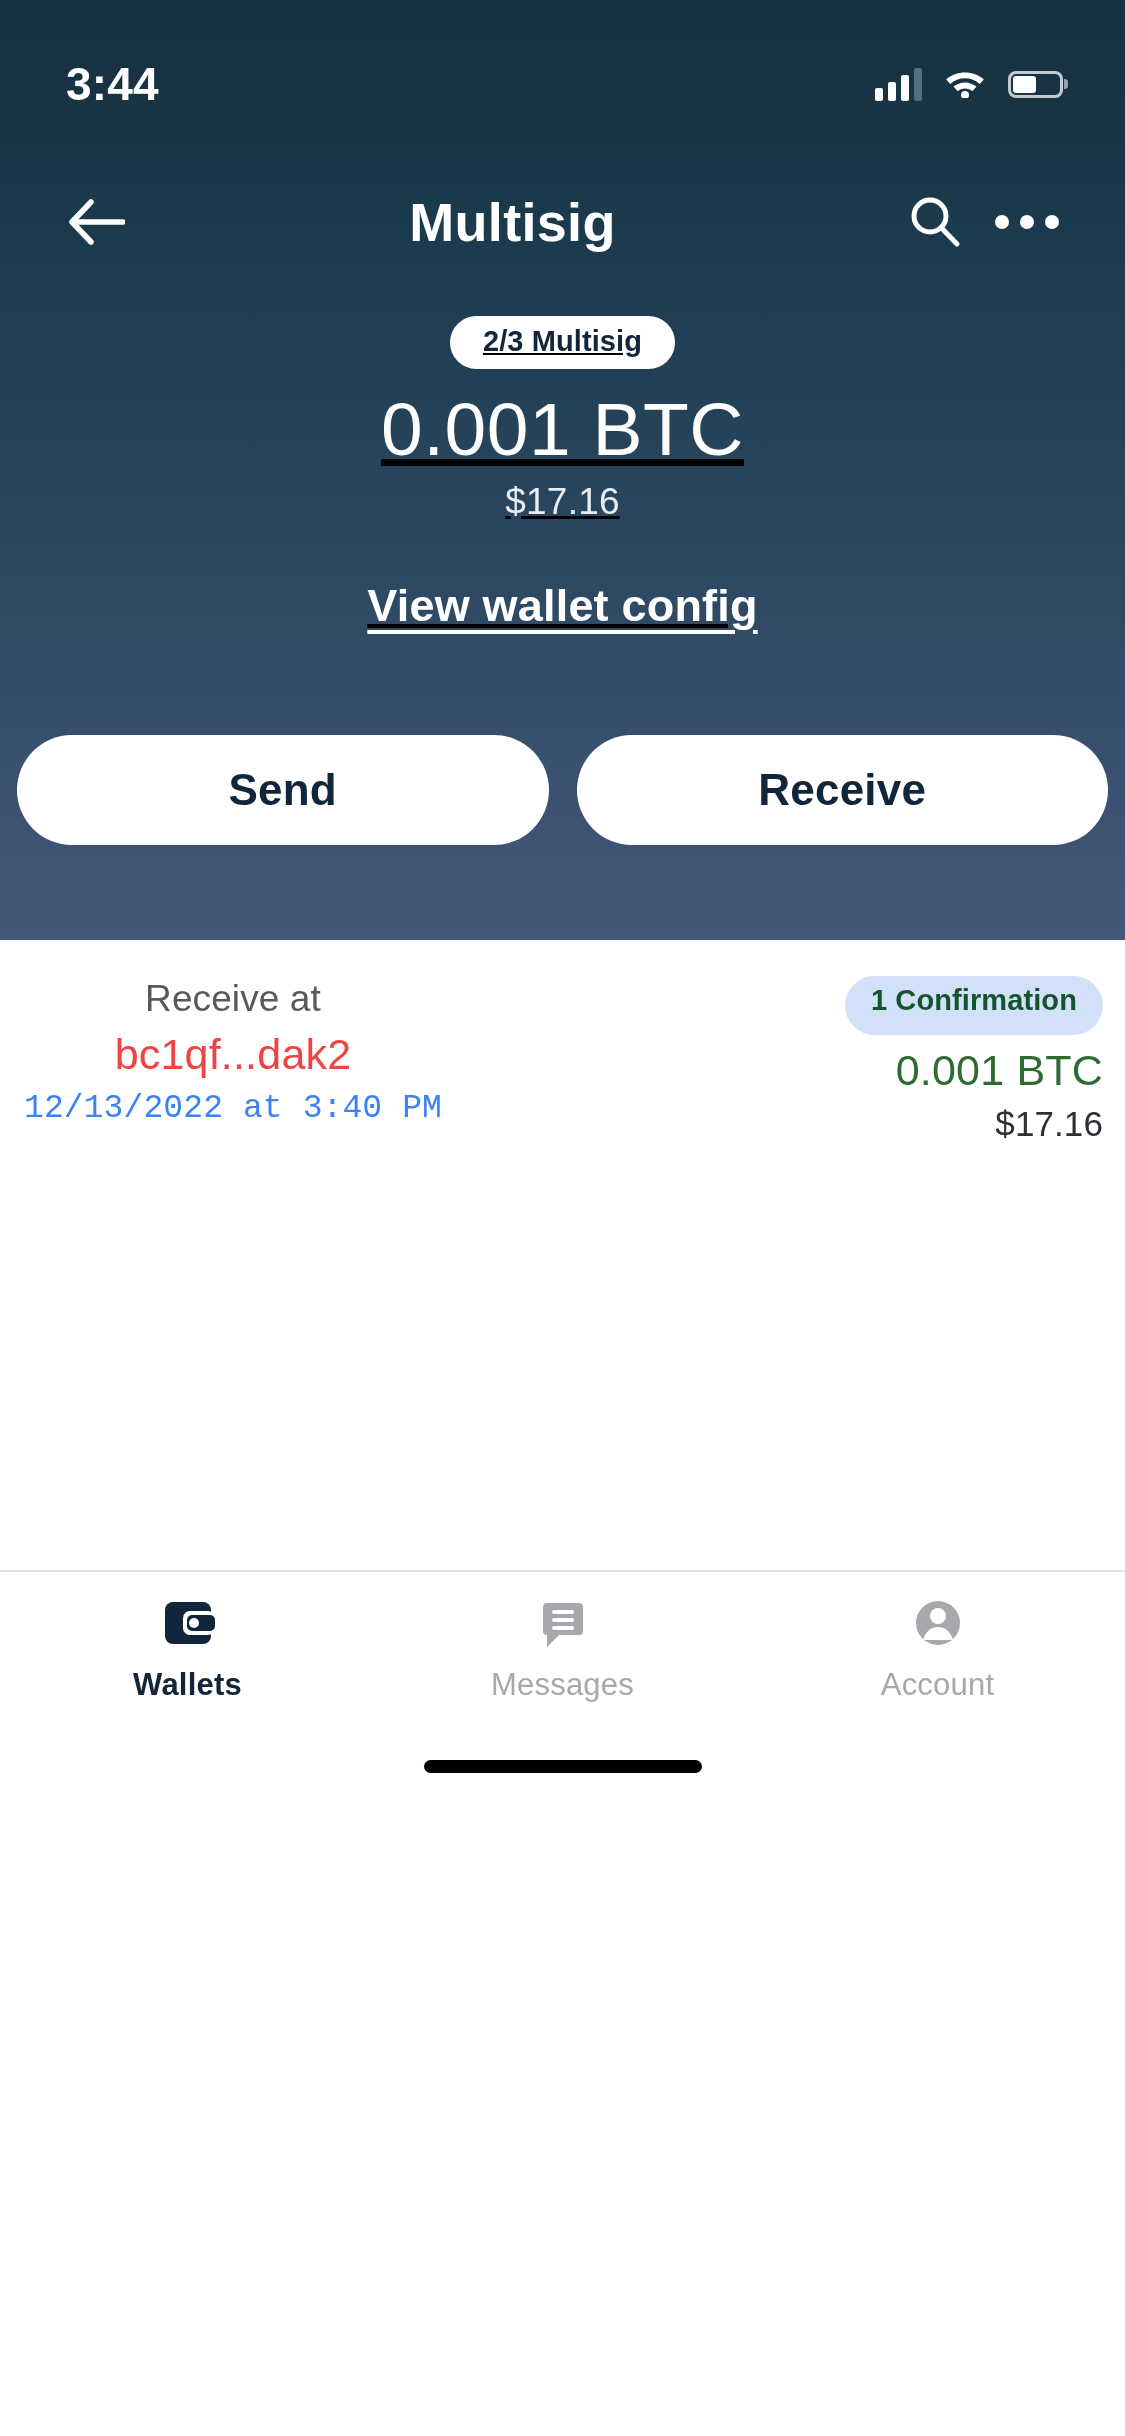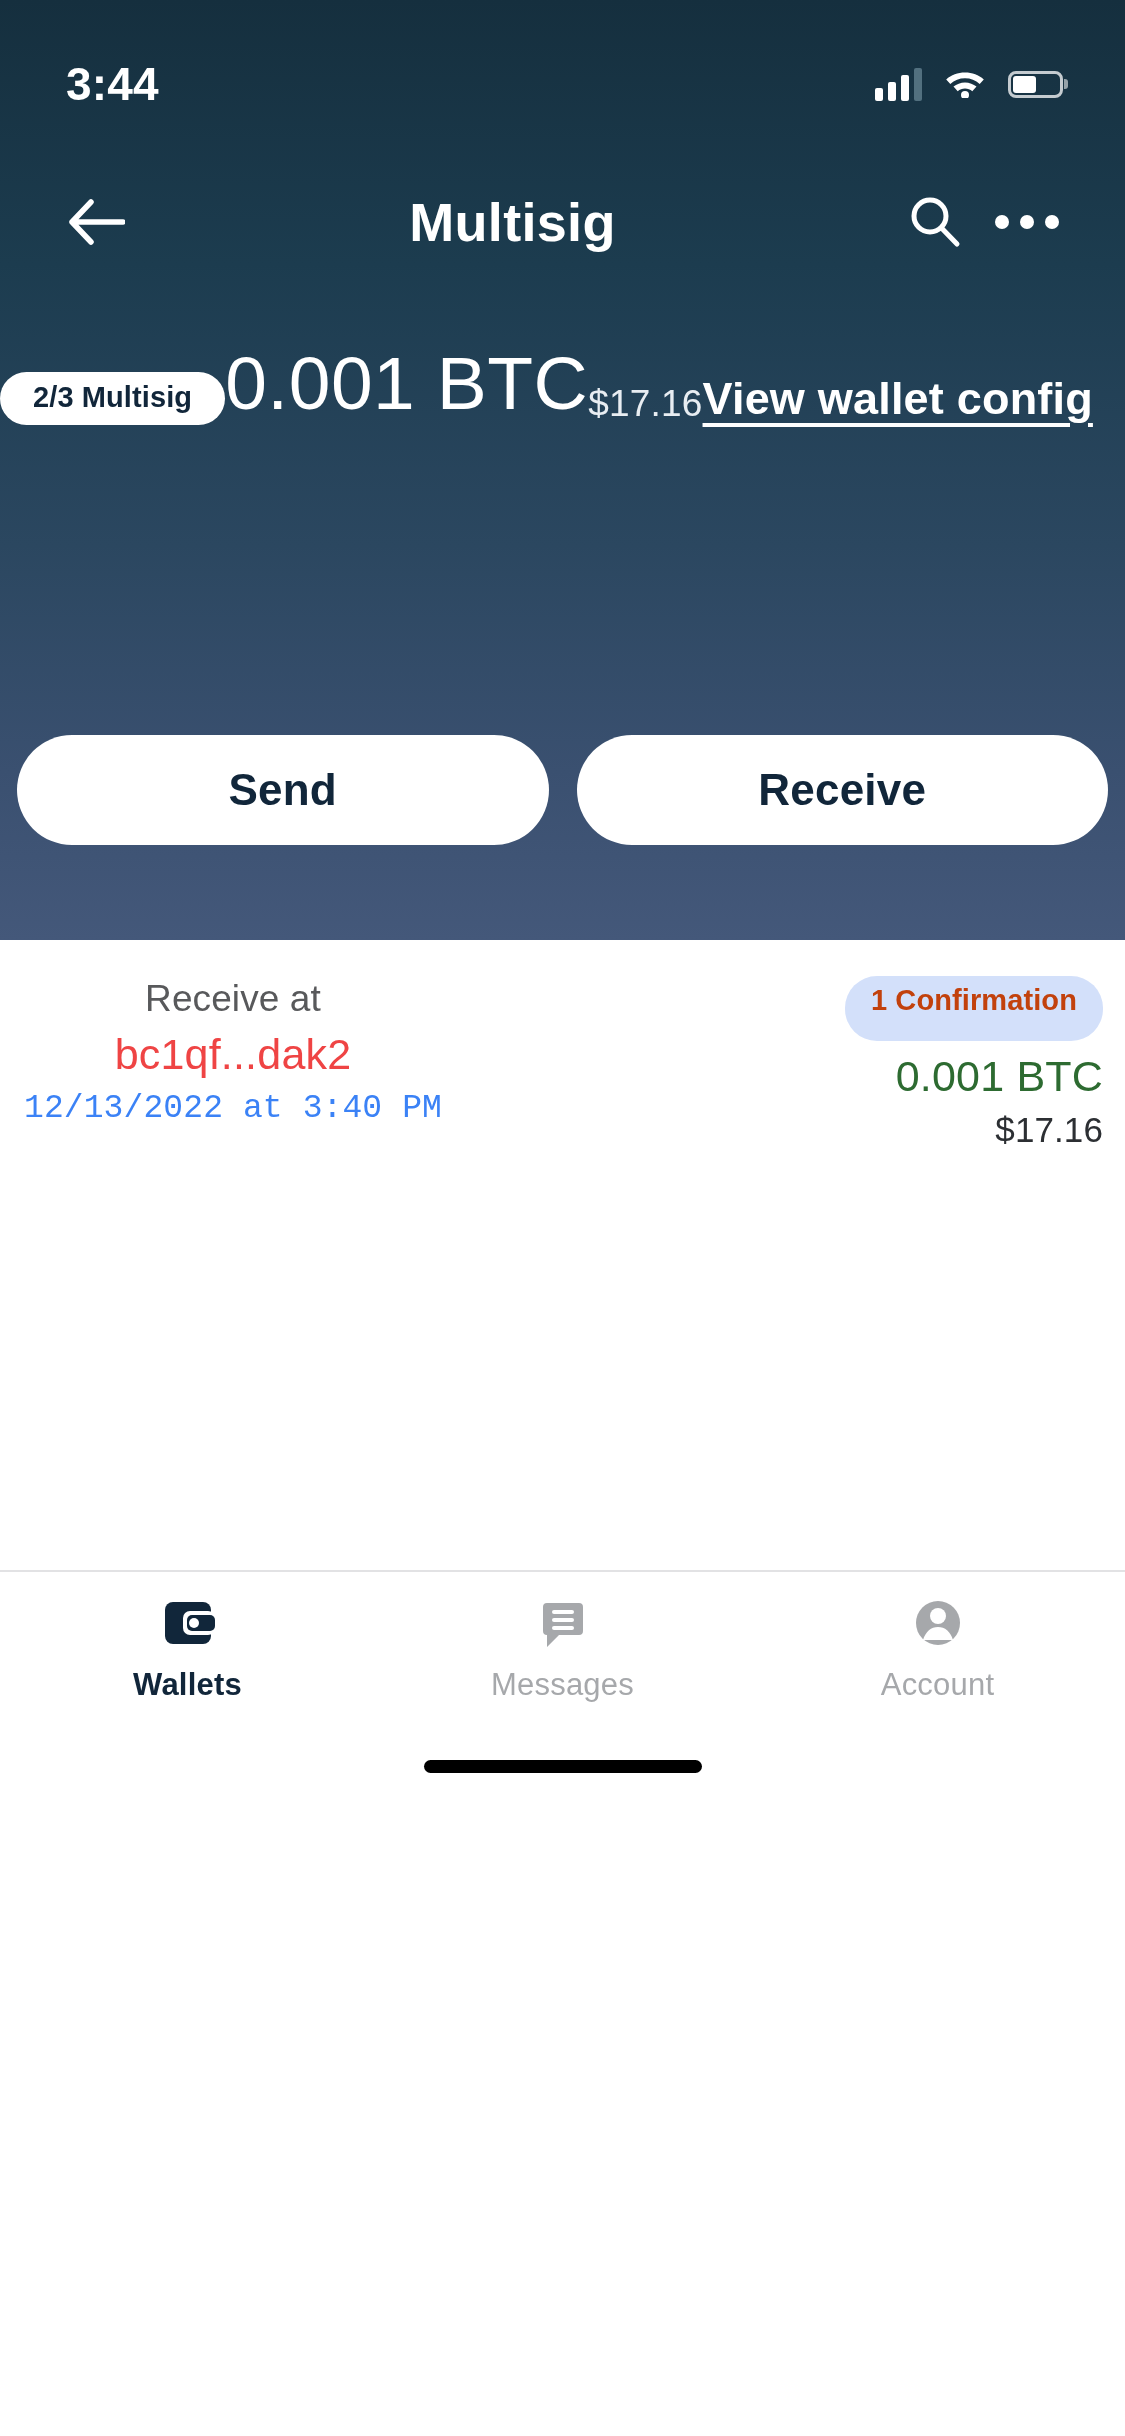--- a/index.html
+++ b/index.html
@@ -109,22 +109,23 @@
     cursor:pointer;
   }
   .dots { display:flex; gap:11px; align-items:center; }
   .dots i { width:14px; height:14px; border-radius:50%; background:#ffffff; display:block; }
 
   
   .balance-block {
     position:absolute;
     top:316px; left:0; right:0;
     display:flex;
-    flex-direction:row;
-    align-items:flex-end;
+    flex-direction:column;
+    align-items:center;
+    text-decoration:underline;
   }
   .pill-badge {
     background:#ffffff;
     color:#11263a;
     font-size:29px;
     font-weight:700;
     letter-spacing:0.1px;
     padding:11px 33px 13px;
     border-radius:40px;
     line-height:1;
@@ -217,25 +218,25 @@
   .tx-date {
     margin-top:9px;
     color:#3b82f6;
     font-size:33px;
     font-weight:400;
     letter-spacing:0.1px;
     font-family:Liberation Mono, monospace;
   }
   .tx-badge {
     background:#d3e0fa;
-    color:#c2410c;
+    color:#14532d;
     font-size:29px;
     font-weight:700;
     border-radius:32px;
-    padding:10px 26px 26px;
+    padding:10px 26px 20px;
     line-height:1;
     letter-spacing:0.1px;
   }
   .tx-amount {
     margin-top:11px;
     color:#2d6b31;
     font-size:43px;
     font-weight:400;
     letter-spacing:0.2px;
     line-height:1.15;

